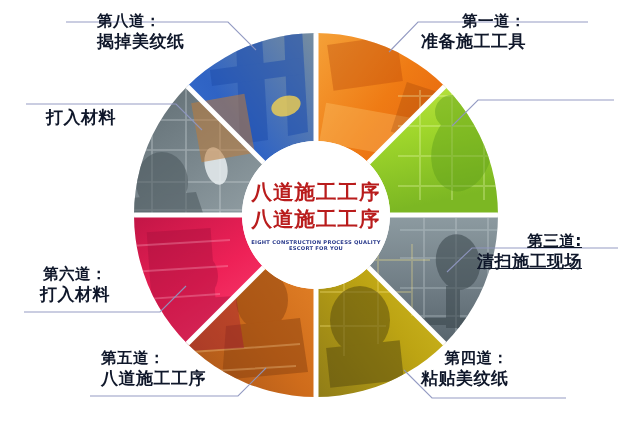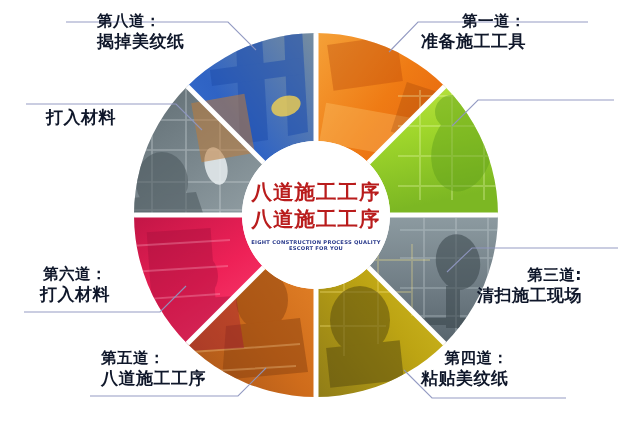--- a/index.html
+++ b/index.html
@@ -249,21 +249,21 @@
     <span class="c2">八道施工工序</span>
     <span class="c3">EIGHT CONSTRUCTION PROCESS QUALITY ESCORT FOR YOU</span>
   </div>
 
   <div class="label right" style="left:421px;top:12px;">
     <span class="l1">第一道：</span>
     <span class="l2">准备施工工具</span>
   </div>
 
 
-  <div class="label right" style="left:477px;top:266px;">
+  <div class="label right" style="left:477px;top:232px;text-decoration:underline;">
     <span class="l1">第三道:</span>
     <span class="l2">清扫施工现场</span>
   </div>
 
   <div class="label right" style="left:421px;top:349px;">
     <span class="l1">第四道：</span>
     <span class="l2">粘贴美纹纸</span>
   </div>
 
   <div class="label left" style="left:101px;top:349px;">

